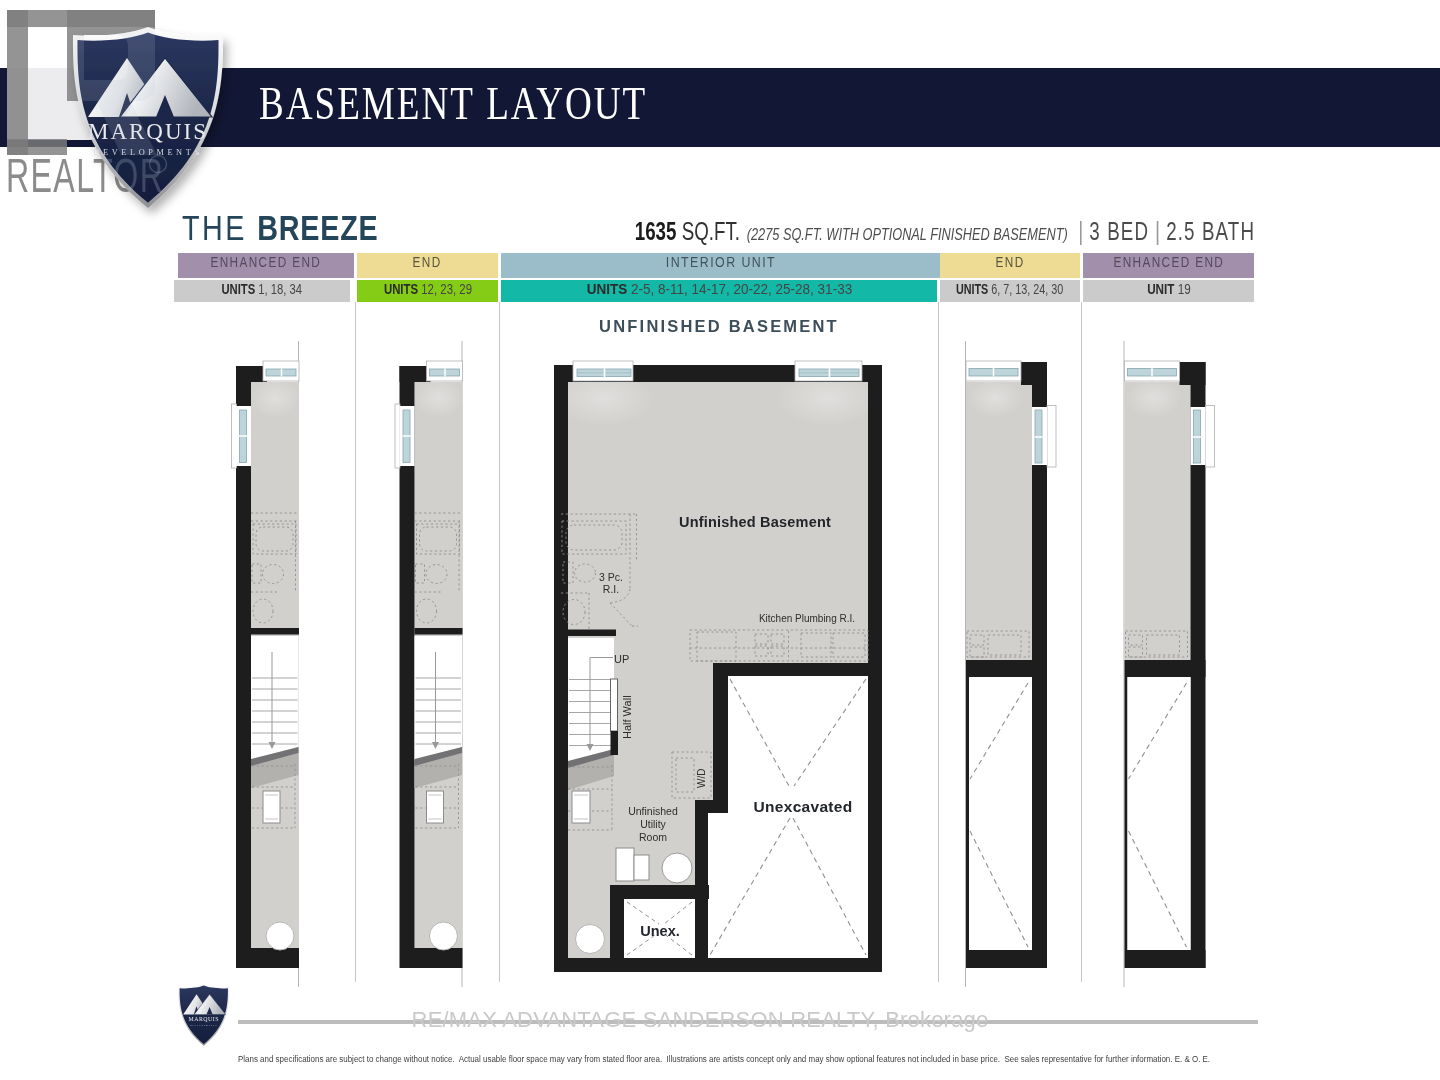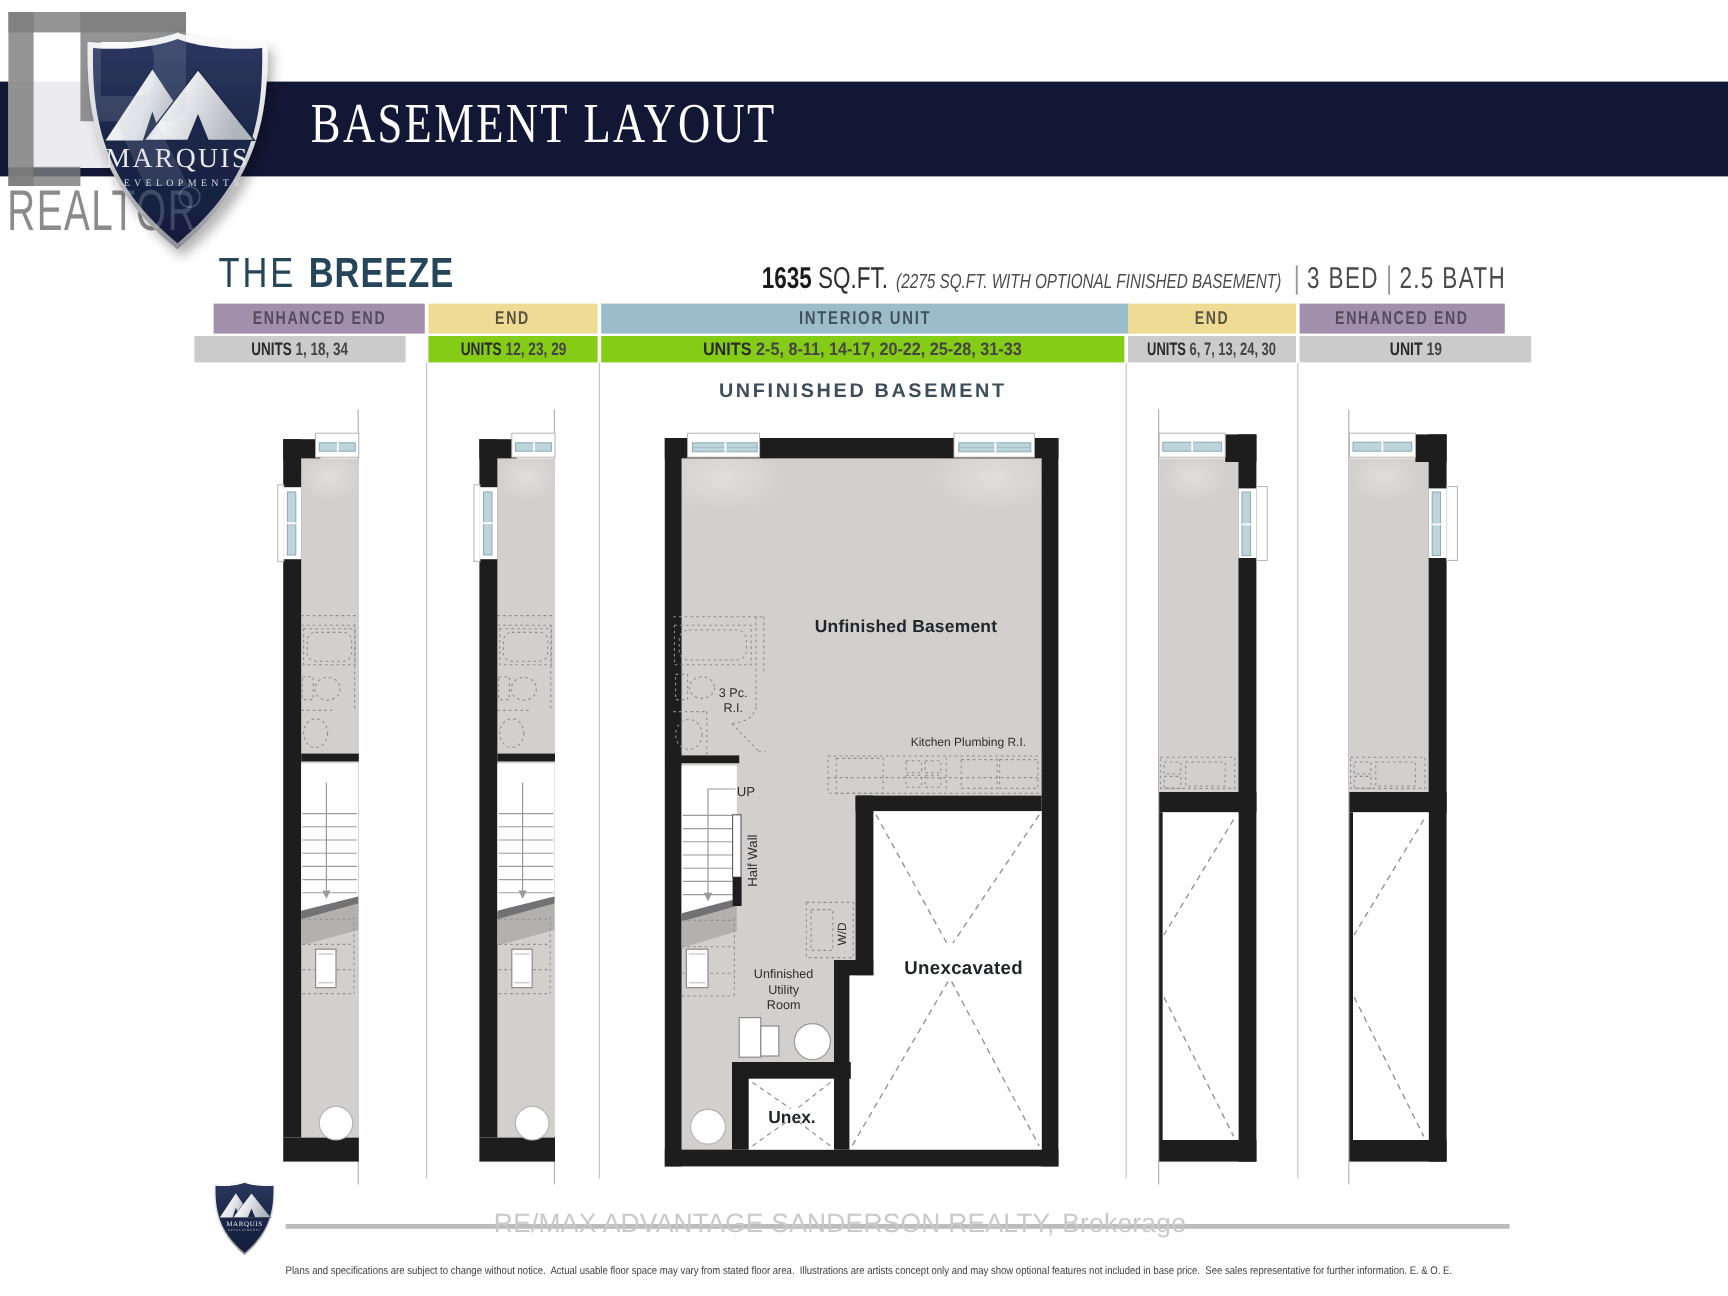--- a/index.html
+++ b/index.html
@@ -1,19 +1,19 @@
 <!DOCTYPE html>
 <html><head>
 <meta charset="utf-8">
 <style>
   html,body{margin:0;padding:0;}
   body{width:1440px;height:1080px;position:relative;background:#ffffff;
        font-family:"Liberation Sans",sans-serif;overflow:hidden;}
   .abs{position:absolute;}
-  .cell{position:absolute;display:flex;align-items:center;justify-content:center;font-weight:bold;}
+  .cell{position:absolute;display:flex;align-items:flex-start;justify-content:center;}
 </style>
 </head>
 <body>
 
 <div class="abs" style="left:0;top:68px;width:1440px;height:79px;background:#121735;"></div>
 
 <div class="abs" style="left:259px;top:77px;font-family:'Liberation Serif',serif;font-size:47px;line-height:52px;color:#ffffff;letter-spacing:2.5px;transform:scaleX(0.79);transform-origin:left;">BASEMENT&nbsp;LAYOUT</div>
 
 <svg class="abs" style="left:0;top:0;" width="300" height="260" viewBox="0 0 300 260">
   <defs>
@@ -114,37 +114,37 @@
   </div>
 
 <div class="cell" style="left:940px;top:253px;width:140px;height:25px;background:#eedc95;font-size:15.5px;letter-spacing:1.8px;color:#5a5340;">
     <span style="display:inline-block;white-space:nowrap;transform:scaleX(0.76);">END</span>
   </div>
 
 <div class="cell" style="left:1083px;top:253px;width:171px;height:25px;background:#a28fac;font-size:15.5px;letter-spacing:1.8px;color:#56495e;">
     <span style="display:inline-block;white-space:nowrap;transform:scaleX(0.76);">ENHANCED END</span>
   </div>
 
-<div class="cell" style="left:162px;top:280px;width:176px;height:22px;background:#cccbcb;font-size:15px;color:#454545;">
+<div class="cell" style="left:174px;top:280px;width:176px;height:22px;background:#cccbcb;font-size:15px;color:#454545;">
     <span style="display:inline-block;white-space:nowrap;transform:scaleX(0.75);"><b style="color:#2b2b2b;">UNITS</b>&nbsp;1, 18, 34</span>
   </div>
 
 <div class="cell" style="left:357px;top:280px;width:141px;height:22px;background:#84cc16;font-size:15px;color:#454545;">
     <span style="display:inline-block;white-space:nowrap;transform:scaleX(0.76);"><b style="color:#2b2b2b;">UNITS</b>&nbsp;12, 23, 29</span>
   </div>
 
-<div class="cell" style="left:501px;top:280px;width:436px;height:22px;background:#84cc16;font-size:15px;color:#454545;">
+<div class="cell" style="left:501px;top:280px;width:436px;height:22px;background:#14b8a6;font-size:15px;color:#454545;">
     <span style="display:inline-block;white-space:nowrap;transform:scaleX(0.9);"><b style="color:#2b2b2b;">UNITS</b>&nbsp;2-5, 8-11, 14-17, 20-22, 25-28, 31-33</span>
   </div>
 
 <div class="cell" style="left:940px;top:280px;width:140px;height:22px;background:#cccbcb;font-size:15px;color:#454545;">
     <span style="display:inline-block;white-space:nowrap;transform:scaleX(0.72);"><b style="color:#2b2b2b;">UNITS</b>&nbsp;6, 7, 13, 24, 30</span>
   </div>
 
-<div class="cell" style="left:1083px;top:280px;width:193px;height:22px;background:#cccbcb;font-size:15px;color:#454545;">
+<div class="cell" style="left:1083px;top:280px;width:171px;height:22px;background:#cccbcb;font-size:15px;color:#454545;">
     <span style="display:inline-block;white-space:nowrap;transform:scaleX(0.78);"><b style="color:#2b2b2b;">UNIT</b>&nbsp;19</span>
   </div>
 
 <div class="abs" style="left:501px;top:317px;width:436px;text-align:center;font-size:16.5px;font-weight:bold;letter-spacing:2.2px;color:#3d4e5b;">UNFINISHED BASEMENT</div>
 
 <svg class="abs" style="left:0;top:0;" width="1440" height="1080" viewBox="0 0 1440 1080" font-family="Liberation Sans,sans-serif">
   <defs>
     <radialGradient id="softlight">
       <stop offset="0" stop-color="#ffffff" stop-opacity="0.32"></stop>
       <stop offset="0.7" stop-color="#ffffff" stop-opacity="0.1"></stop>

